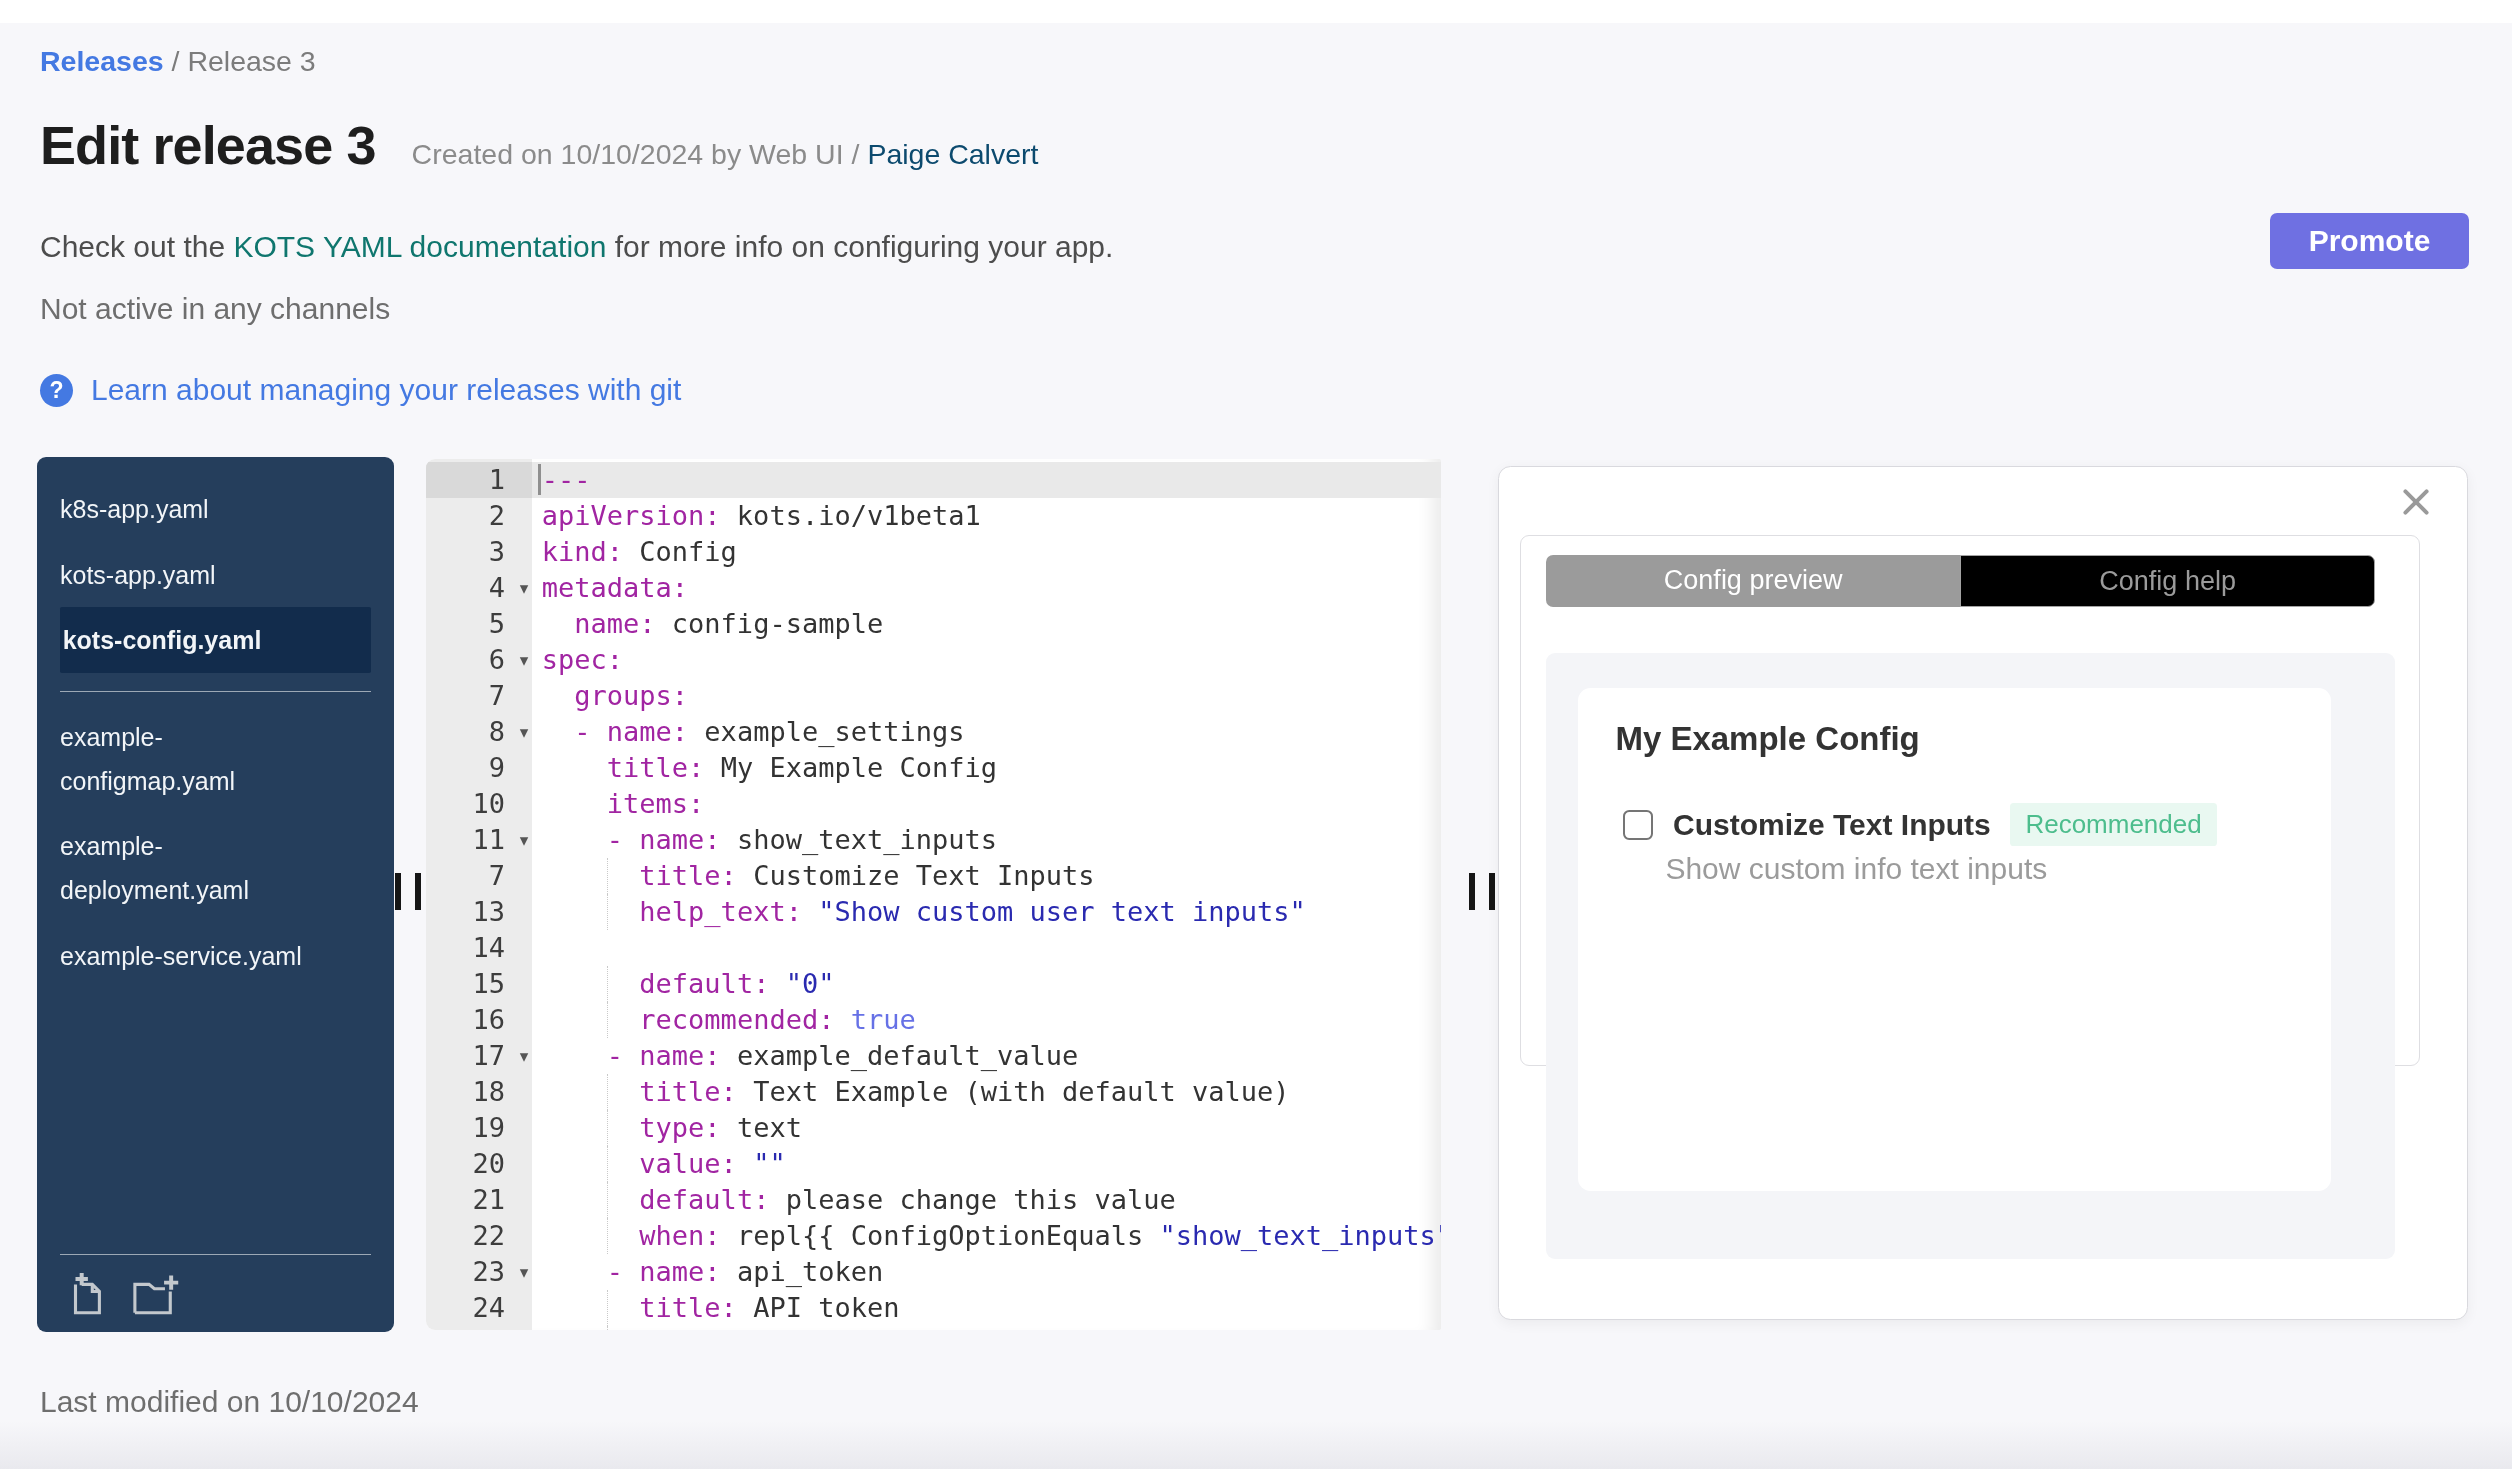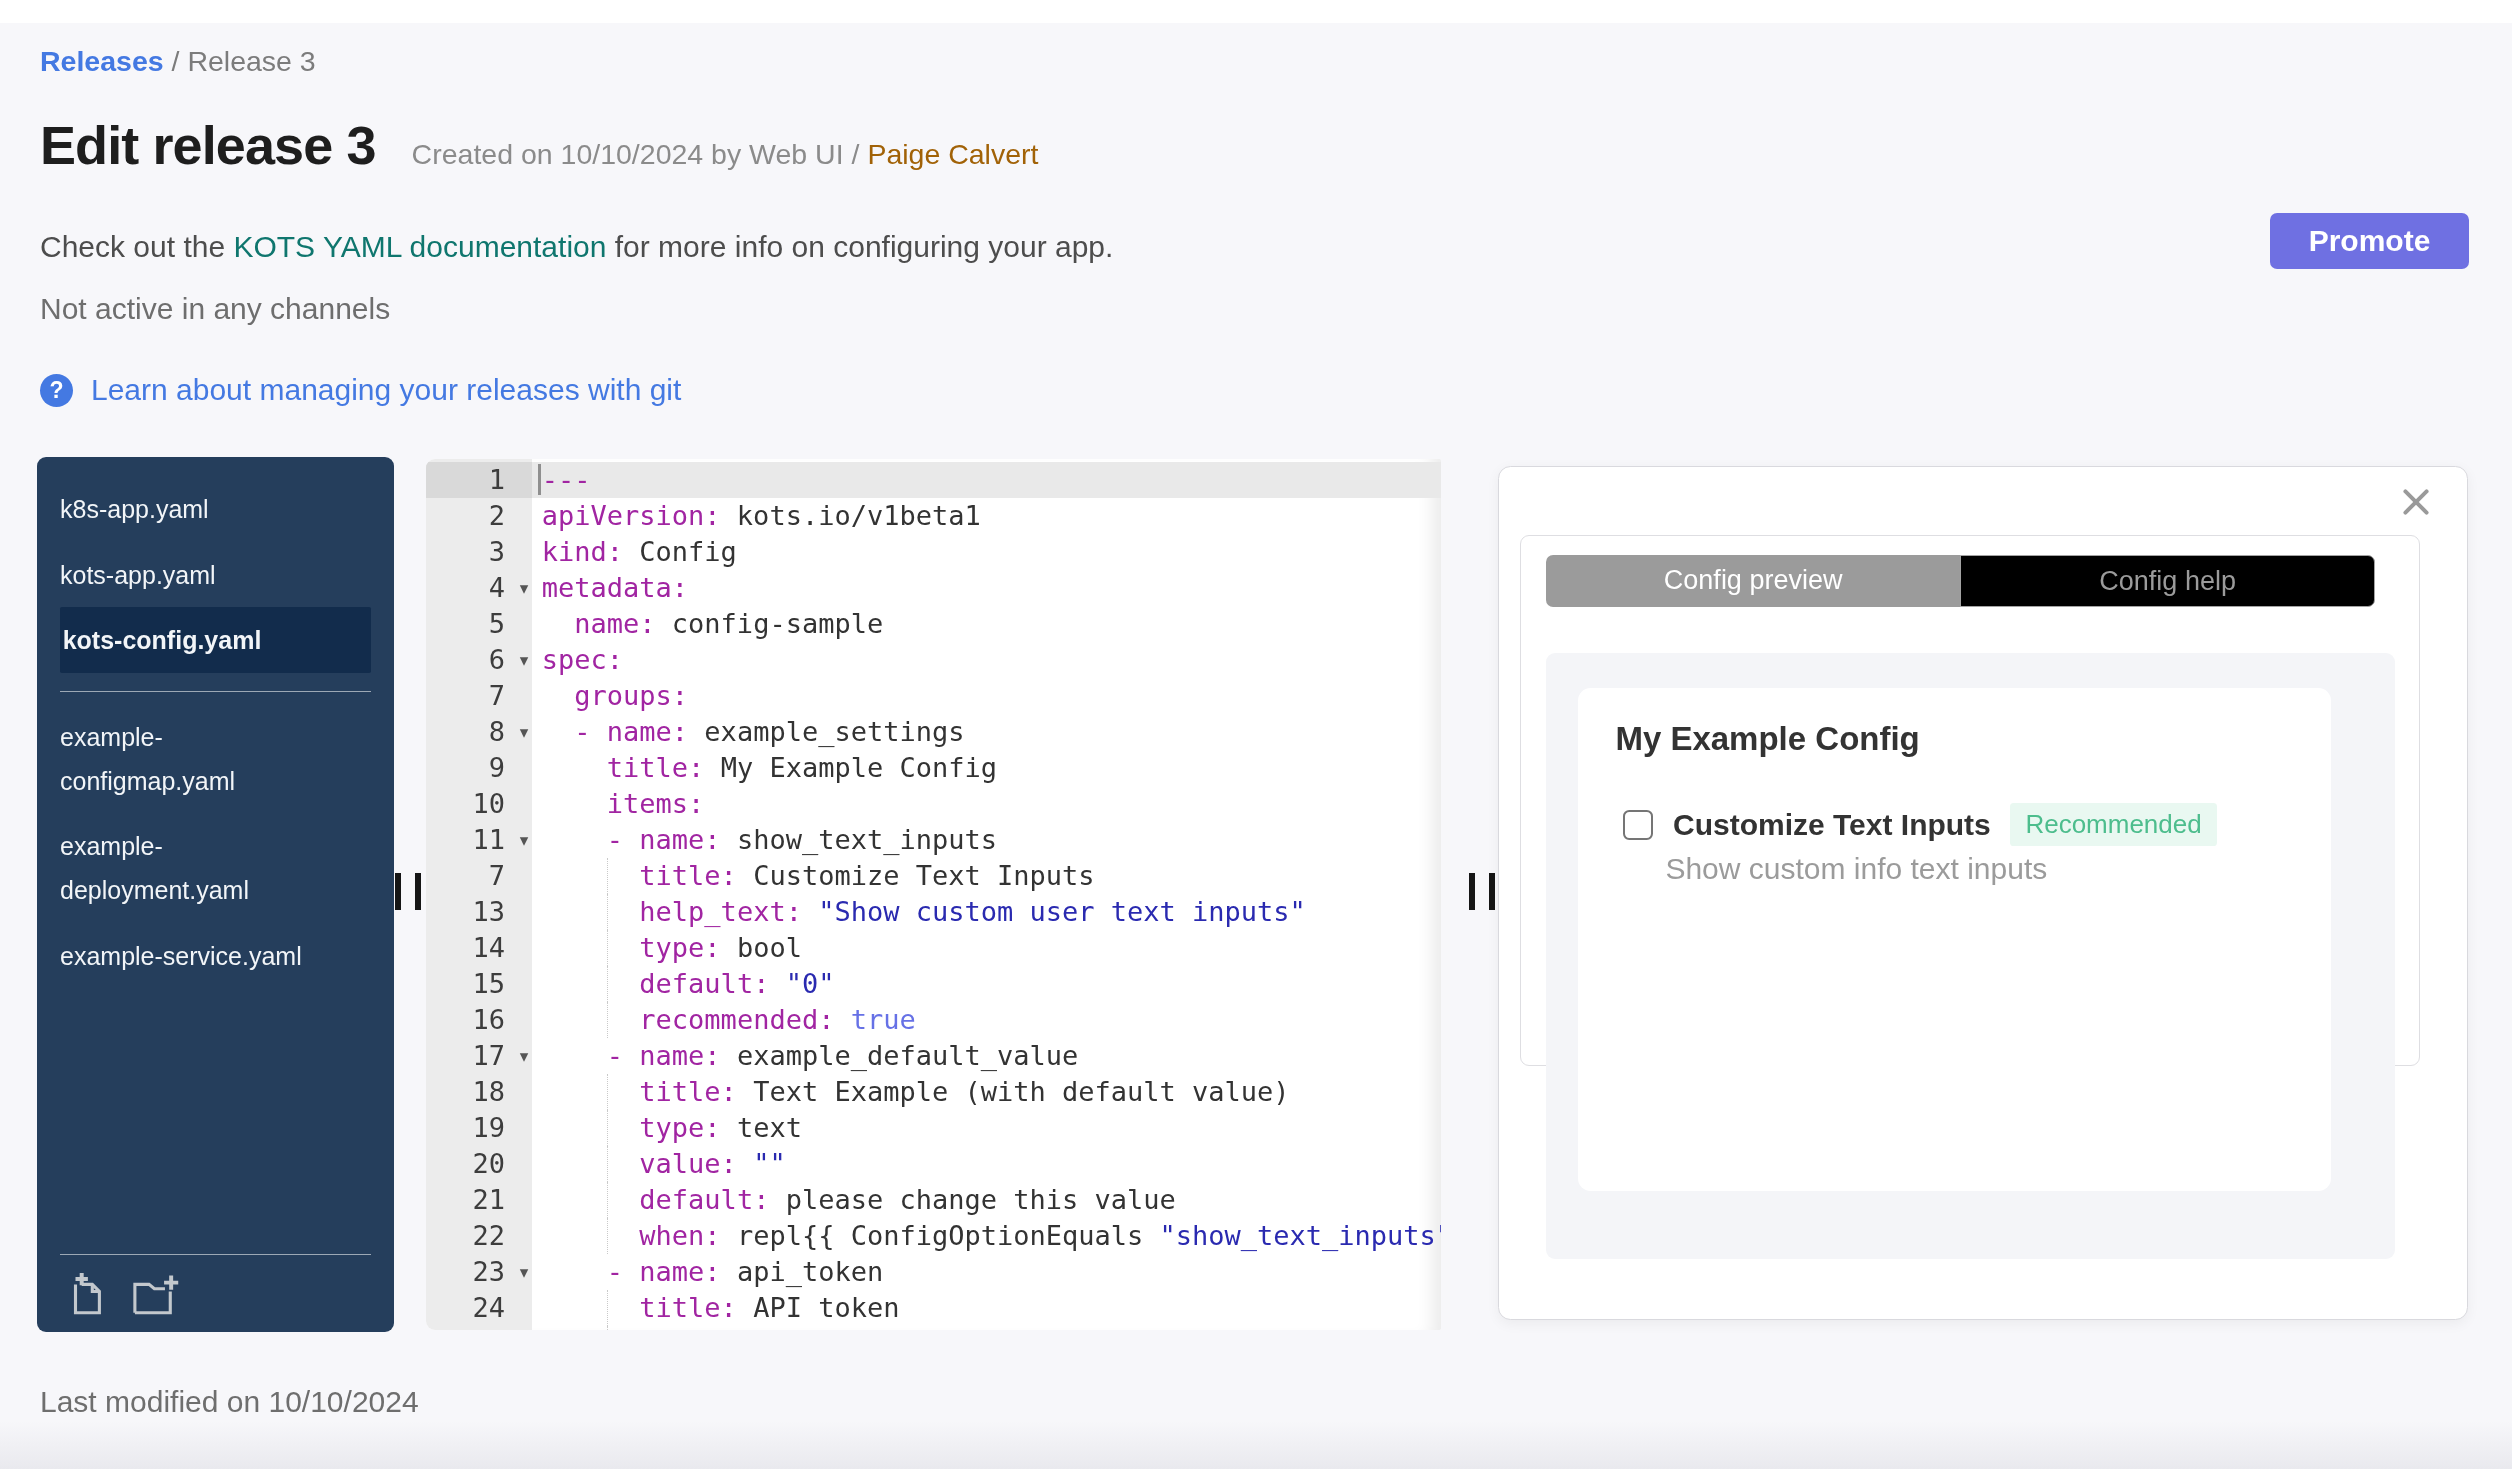--- a/index.html
+++ b/index.html
@@ -12,21 +12,21 @@
   .top-strip{position:absolute;top:0;left:0;right:0;height:23px;background:#ffffff;}
   .bottom-fade{position:absolute;bottom:0;left:0;right:0;height:48px;
     background:linear-gradient(#f7f7fa,#e9e9ee);}
 
   
   .breadcrumb{position:absolute;left:40px;top:45px;font-size:28.5px;color:#7c7c7c;}
   .breadcrumb a{color:#4479e2;text-decoration:none;font-weight:700;}
   .title-row{position:absolute;left:40px;top:114px;display:flex;align-items:baseline;gap:36px;justify-content:space-between;}
   .title-row h1{margin:0;font-size:54px;font-weight:700;color:#1e1e1e;letter-spacing:-0.9px;}
   .created{font-size:28.5px;color:#8b8b8b;}
-  .created a{color:#a16207;text-decoration:none;}
+  .created a{color:#0c4a6e;text-decoration:none;}
   .docs-line{position:absolute;left:40px;top:230px;font-size:30px;color:#4d4d4d;}
   .docs-line a{color:#0f766e;text-decoration:none;}
   .btn{display:flex;align-items:center;justify-content:center;
     background:#6f70e2;color:#fff;font-weight:700;border-radius:7.1px;cursor:pointer;}
   .promote-btn{position:absolute;right:43px;top:213px;width:199px;height:56px;font-size:30px;}
   .channel-status{position:absolute;left:40px;top:292px;font-size:30px;color:#6e6e6e;}
   .git-row{position:absolute;left:40px;top:373px;display:flex;align-items:center;gap:18px;}
   .help-circle{width:33px;height:33px;border-radius:50%;background:#4479e2;color:#fff;
     font-size:23px;font-weight:700;display:flex;align-items:center;justify-content:center;}
   .git-link{font-size:30px;color:#4479e2;text-decoration:none;}
@@ -169,21 +169,21 @@
       <div class="cl"><span class="ln">4<i class="fold">▾</i></span><span class="code"><span class="k">metadata:</span></span></div>
       <div class="cl"><span class="ln">5</span><span class="code"><span class="p">  </span><span class="k">name:</span><span class="p"> config-sample</span></span></div>
       <div class="cl"><span class="ln">6<i class="fold">▾</i></span><span class="code"><span class="k">spec:</span></span></div>
       <div class="cl"><span class="ln">7</span><span class="code"><span class="p">  </span><span class="k">groups:</span></span></div>
       <div class="cl"><span class="ln">8<i class="fold">▾</i></span><span class="code"><span class="p">  </span><span class="k">- name:</span><span class="p"> example_settings</span></span></div>
       <div class="cl"><span class="ln">9</span><span class="code"><span class="p">    </span><span class="k">title:</span><span class="p"> My Example Config</span></span></div>
       <div class="cl"><span class="ln">10</span><span class="code"><span class="p">    </span><span class="k">items:</span></span></div>
       <div class="cl"><span class="ln">11<i class="fold">▾</i></span><span class="code"><span class="p">    </span><span class="k">- name:</span><span class="p"> show_text_inputs</span></span></div>
       <div class="cl g4"><span class="ln">7</span><span class="code"><span class="p">      </span><span class="k">title:</span><span class="p"> Customize Text Inputs</span></span></div>
       <div class="cl g4"><span class="ln">13</span><span class="code"><span class="p">      </span><span class="k">help_text:</span><span class="p"> </span><span class="s">"Show custom user text inputs"</span></span></div>
-      <div class="cl g4"><span class="ln">14</span><span class="code"><span class="p">      </span><span class="k">type:</span><span class="p"> bool</span></span></div>
+      <div class="cl g4"><span class="ln">14</span></div>
       <div class="cl g4"><span class="ln">15</span><span class="code"><span class="p">      </span><span class="k">default:</span><span class="p"> </span><span class="s">"0"</span></span></div>
       <div class="cl g4"><span class="ln">16</span><span class="code"><span class="p">      </span><span class="k">recommended:</span><span class="p"> </span><span class="b">true</span></span></div>
       <div class="cl"><span class="ln">17<i class="fold">▾</i></span><span class="code"><span class="p">    </span><span class="k">- name:</span><span class="p"> example_default_value</span></span></div>
       <div class="cl g4"><span class="ln">18</span><span class="code"><span class="p">      </span><span class="k">title:</span><span class="p"> Text Example (with default value)</span></span></div>
       <div class="cl g4"><span class="ln">19</span><span class="code"><span class="p">      </span><span class="k">type:</span><span class="p"> text</span></span></div>
       <div class="cl g4"><span class="ln">20</span><span class="code"><span class="p">      </span><span class="k">value:</span><span class="p"> </span><span class="s">""</span></span></div>
       <div class="cl g4"><span class="ln">21</span><span class="code"><span class="p">      </span><span class="k">default:</span><span class="p"> please change this value</span></span></div>
       <div class="cl g4"><span class="ln">22</span><span class="code"><span class="p">      </span><span class="k">when:</span><span class="p"> repl{{ ConfigOptionEquals </span><span class="s">"show_text_inputs"</span></span></div>
       <div class="cl"><span class="ln">23<i class="fold">▾</i></span><span class="code"><span class="p">    </span><span class="k">- name:</span><span class="p"> api_token</span></span></div>
       <div class="cl g4"><span class="ln">24</span><span class="code"><span class="p">      </span><span class="k">title:</span><span class="p"> API token</span></span></div>

